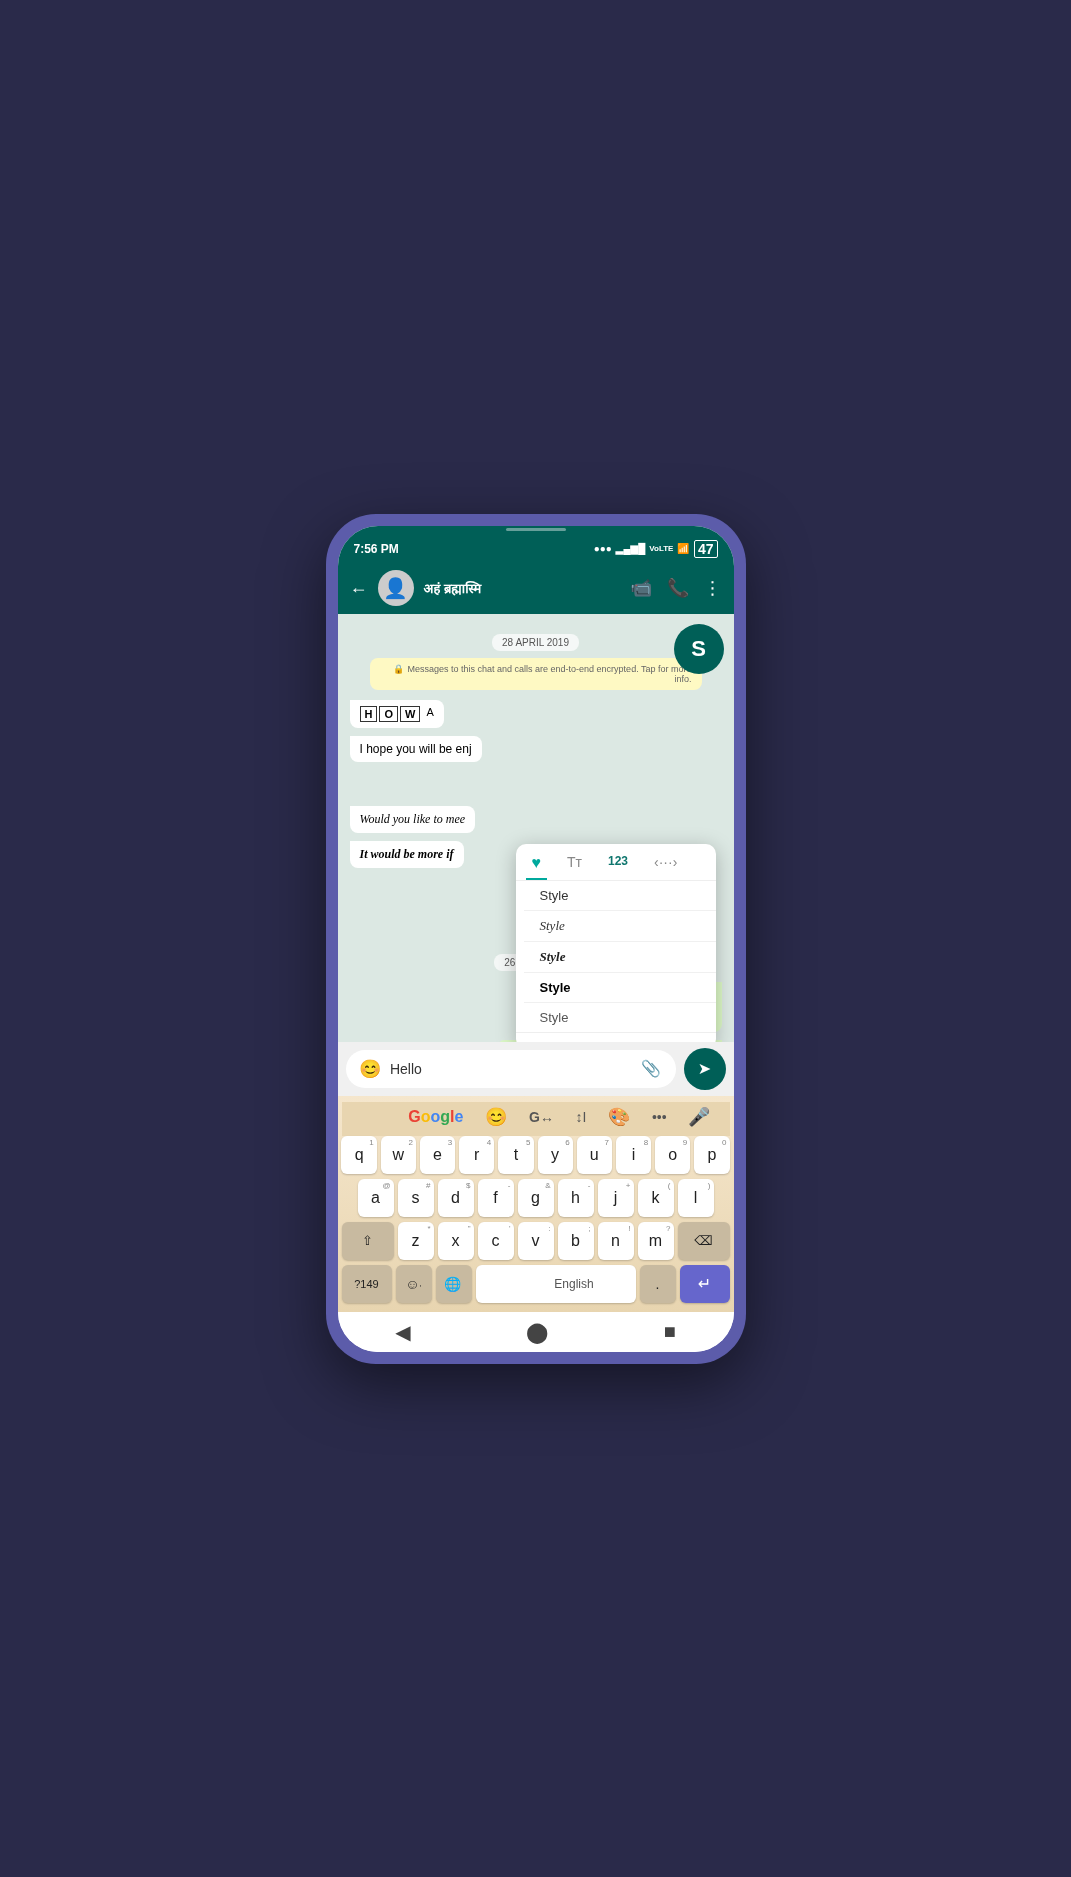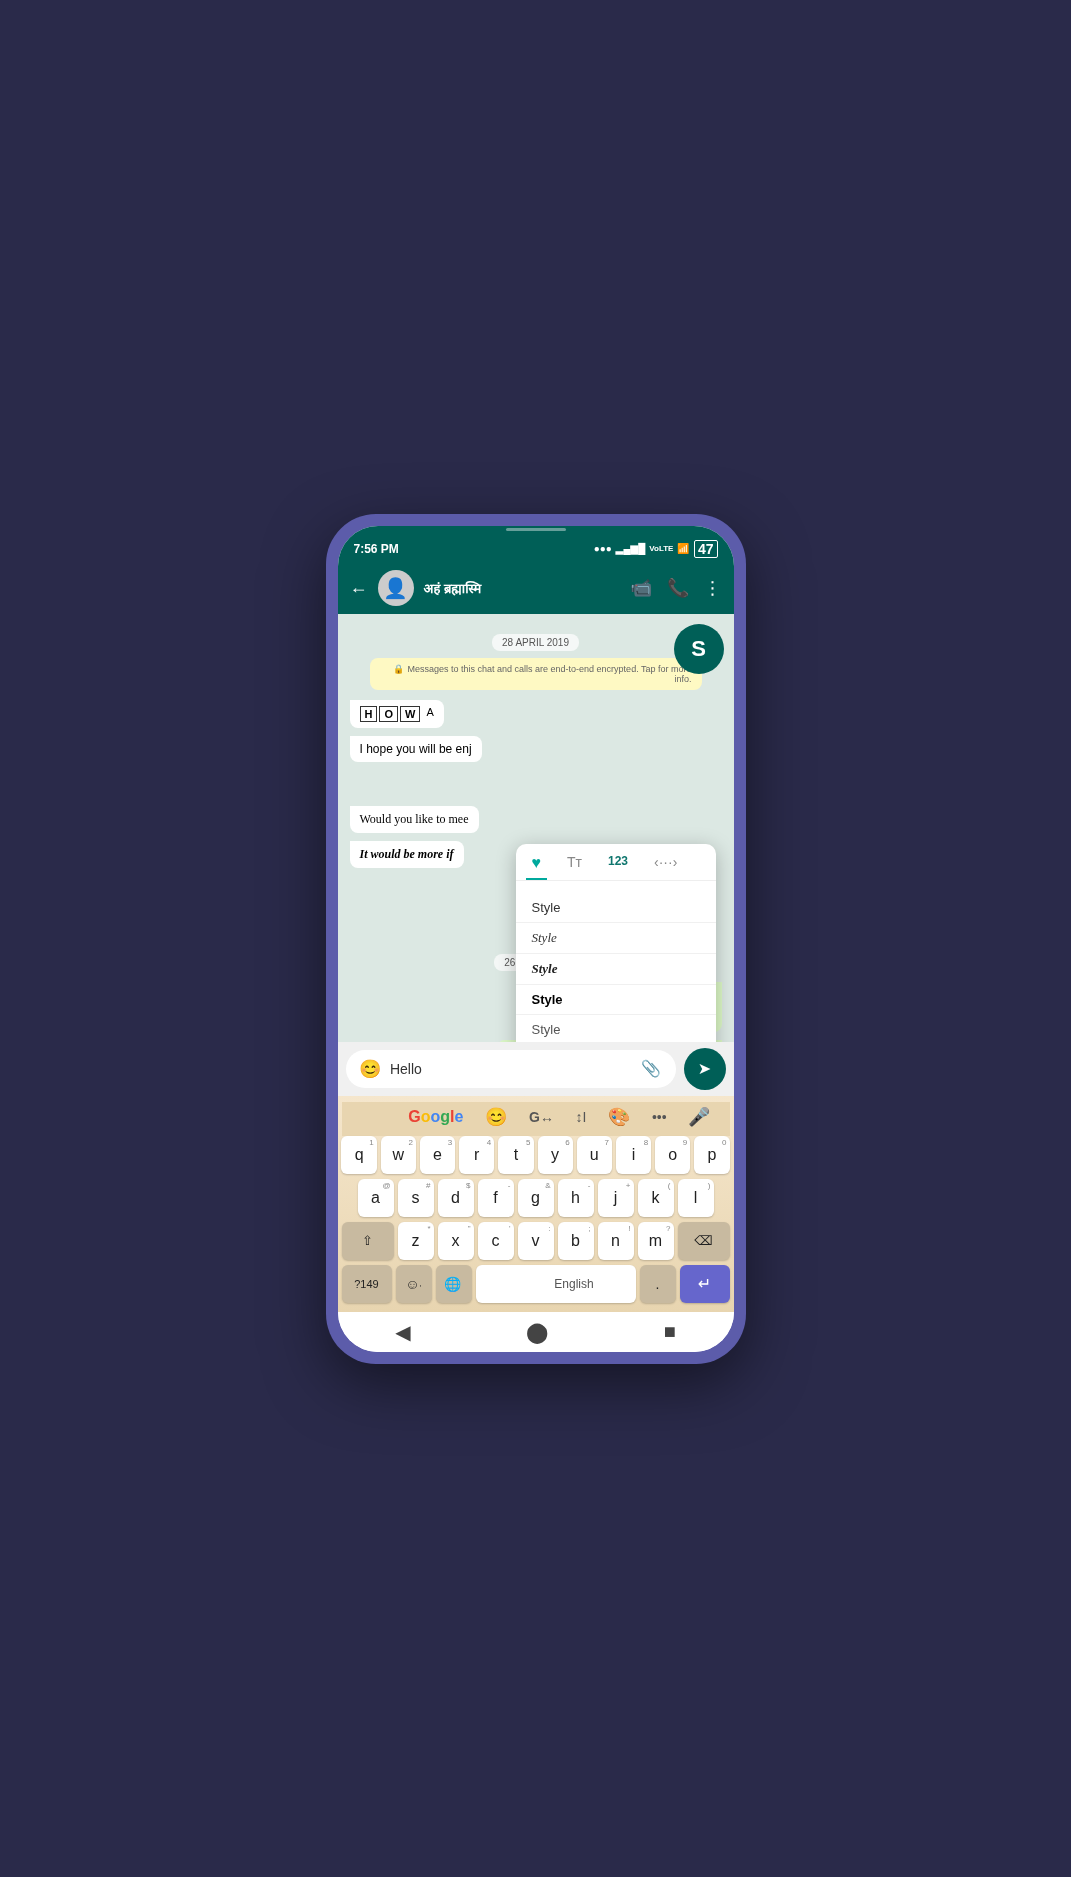--- a/index.html
+++ b/index.html
@@ -149,20 +149,21 @@
       font-weight: bold;
     }
     .hello-styled {
       font-size: 22px;
       font-weight: 900;
       color: #4ecdc4;
       letter-spacing: 6px;
       font-family: Arial Black, sans-serif;
     }
     .italic-msg {
+      font-style: italic;
       font-family: Georgia, serif;
       margin-top: 40px;
     }
     .blackletter-msg {
       font-family: 'Times New Roman', serif;
       font-weight: bold;
       font-style: italic;
     }
     .font-popup {
       position: absolute;
@@ -191,21 +192,22 @@
     .popup-tab.active {
       color: #00a99d;
       border-bottom: 2px solid #00a99d;
     }
     .popup-tab.number {
       color: #0f766e;
       font-size: 12px;
       font-weight: bold;
     }
     .font-styles-list {
-      padding: 12px 0;
+      padding: 0 0;
+      margin-left: 8px;
     }
     .font-style-item {
       padding: 7px 16px;
       font-size: 13px;
       cursor: pointer;
       border-bottom: 1px solid #f0f0f0;
     }
     .font-style-item:last-child { border-bottom: none; }
     .fs-normal { font-family: Arial, sans-serif; color: #333; }
     .fs-italic { font-style: italic; font-family: Georgia, serif; color: #333; }

